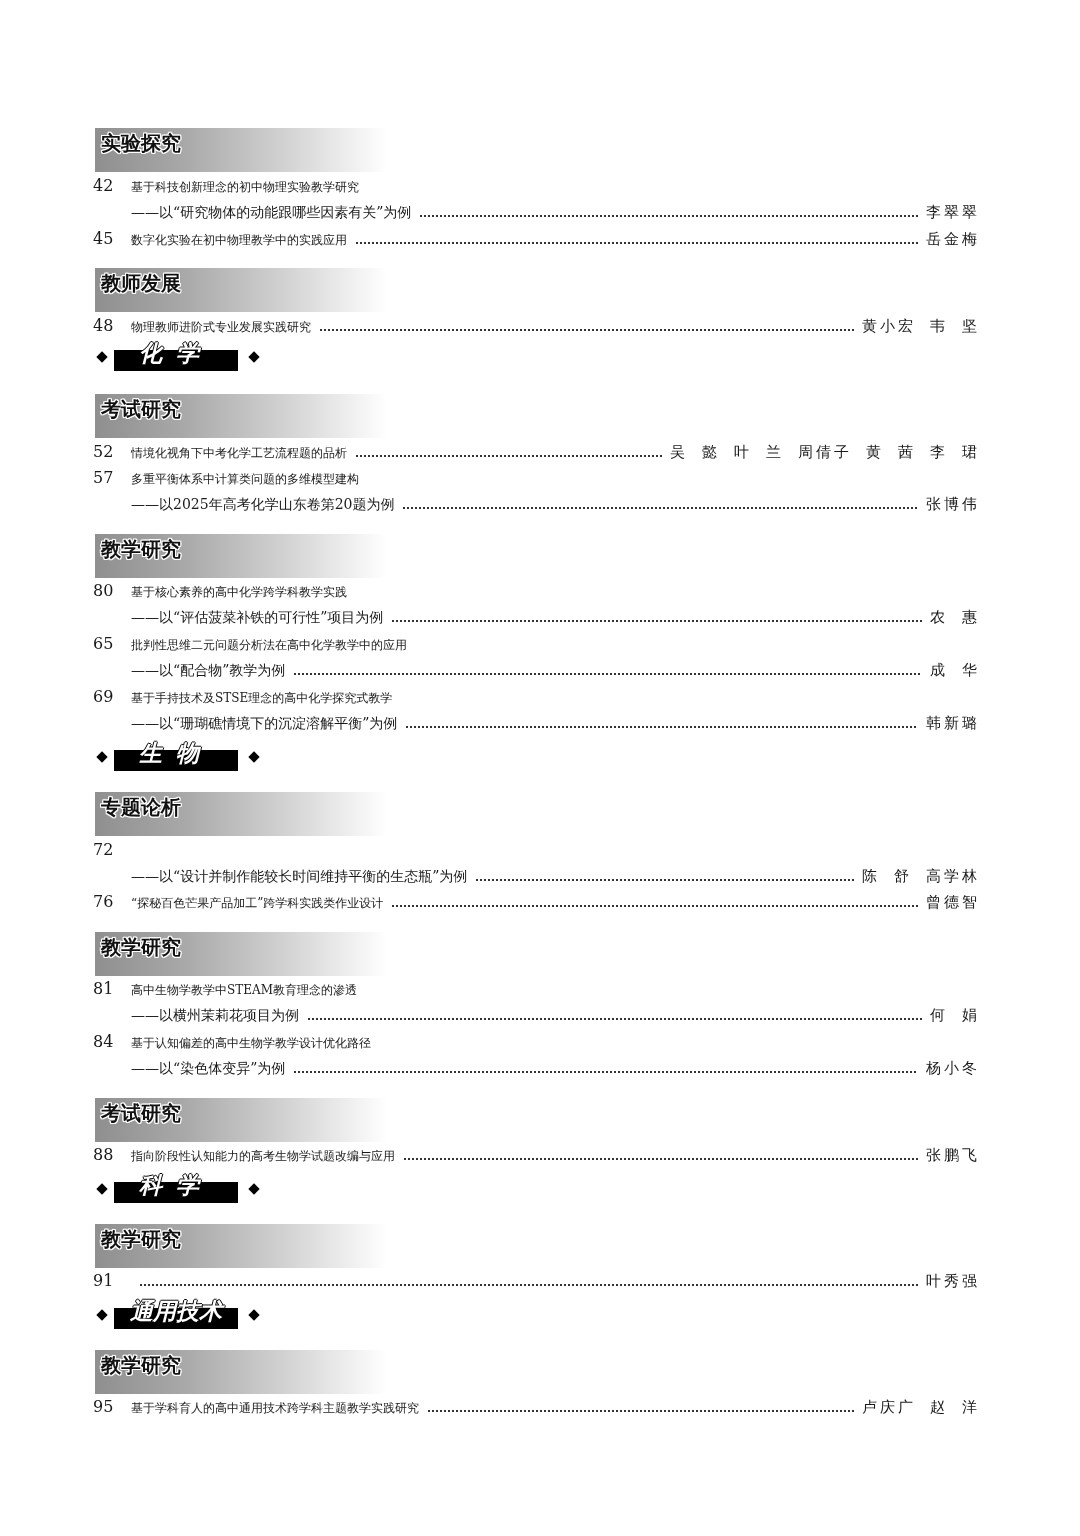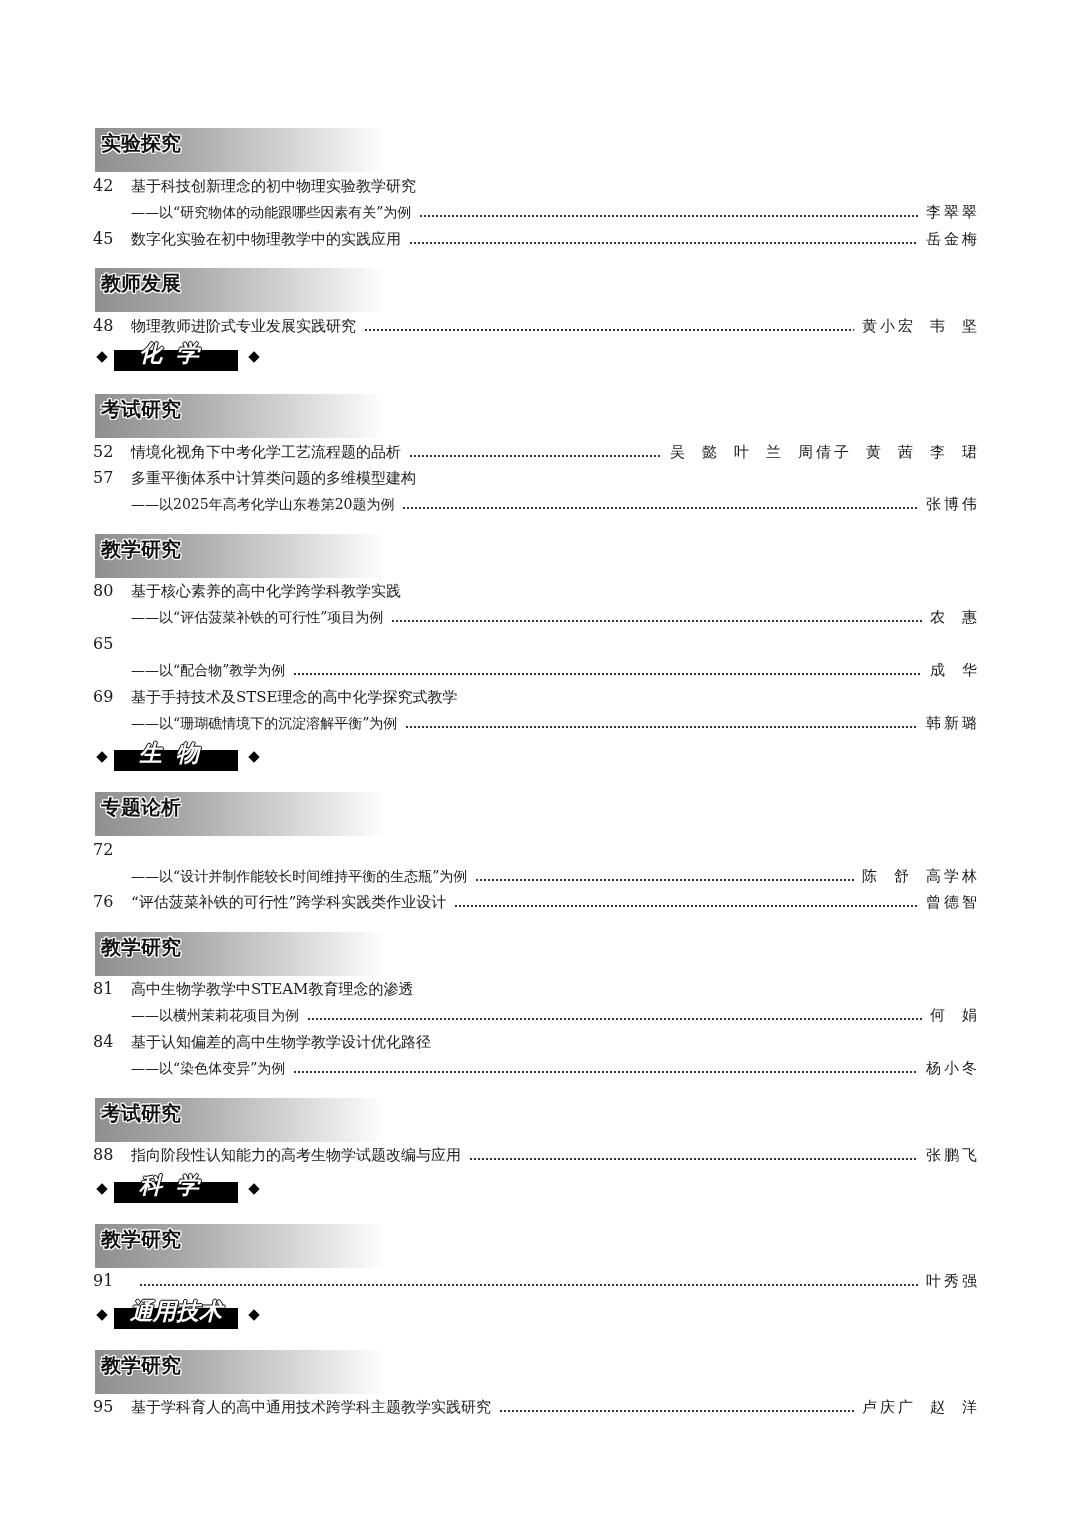--- a/index.html
+++ b/index.html
@@ -35,21 +35,21 @@
       font-size: 23px; font-weight: bold; color: #fff; letter-spacing: 14px;
       text-shadow: 1px 0 0 #000, -1px 0 0 #000, 0 1px 0 #000, 0 -1px 0 #000;
       font-style: italic;
     }
     .subject .bar-label.tight { letter-spacing: 0px; }
     .row {
       position: absolute; left: 93px; width: 887px; height: 24px;
       display: flex; align-items: baseline; font-size: 16px; line-height: 24px;
     }
     .row .pg { width: 38px; flex: none; font-size: 16px; }
-    .row .title { flex: none; white-space: nowrap; font-size: 15px; }
+    .row .title { flex: none; white-space: nowrap; font-size: 12px; }
     .row .sub { flex: none; white-space: nowrap; font-size: 14px; padding-left: 38px; font-style: normal; }
     .row .dots {
       flex: 1 1 auto; margin: 0 8px; height: 2px; align-self: center;
       background-image: radial-gradient(circle, #333 0.8px, transparent 1px);
       background-size: 4px 2px; background-repeat: repeat-x; position: relative; top: 4px;
     }
     .row .auth { flex: none; white-space: nowrap; font-size: 15px; letter-spacing: 3px; }
     .row .auth span { margin-left: 14px; margin-top: 25px; }
     .row .auth span:first-child { margin-left: 0; }
   </style>
@@ -121,20 +121,21 @@
   <span class="pg">80</span>
   <span class="title">基于核心素养的高中化学跨学科教学实践</span>
 </div>
 <div class="row" style="top:605px">
   <span class="sub">——以“评估菠菜补铁的可行性”项目为例</span>
   <span class="dots"></span>
   <span class="auth"><span>农</span><span>惠</span></span>
 </div>
 <div class="row" style="top:632px">
   <span class="pg">65</span>
+  <span class="title">批判性思维二元问题分析法在高中化学教学中的应用</span>
 </div>
 <div class="row" style="top:658px">
   <span class="sub">——以“配合物”教学为例</span>
   <span class="dots"></span>
   <span class="auth"><span>成</span><span>华</span></span>
 </div>
 <div class="row" style="top:685px">
   <span class="pg">69</span>
   <span class="title">基于手持技术及STSE理念的高中化学探究式教学</span>
 </div>
@@ -156,21 +157,21 @@
 <div class="row" style="top:838px">
   <span class="pg">72</span>
 </div>
 <div class="row" style="top:864px">
   <span class="sub">——以“设计并制作能较长时间维持平衡的生态瓶”为例</span>
   <span class="dots"></span>
   <span class="auth"><span>陈</span><span>舒</span><span>高学林</span></span>
 </div>
 <div class="row" style="top:890px">
   <span class="pg">76</span>
-  <span class="title">“评估菠菜补铁的可行性”跨学科实践类作业设计</span>
+  <span class="title">“探秘百色芒果产品加工”跨学科实践类作业设计</span>
   <span class="dots"></span>
   <span class="auth"><span>曾德智</span></span>
 </div>
 
 <div class="band" style="top:932px">
   <span class="band-label">教学研究</span>
 </div>
 <div class="row" style="top:977px">
   <span class="pg">81</span>
   <span class="title">高中生物学教学中STEAM教育理念的渗透</span>

